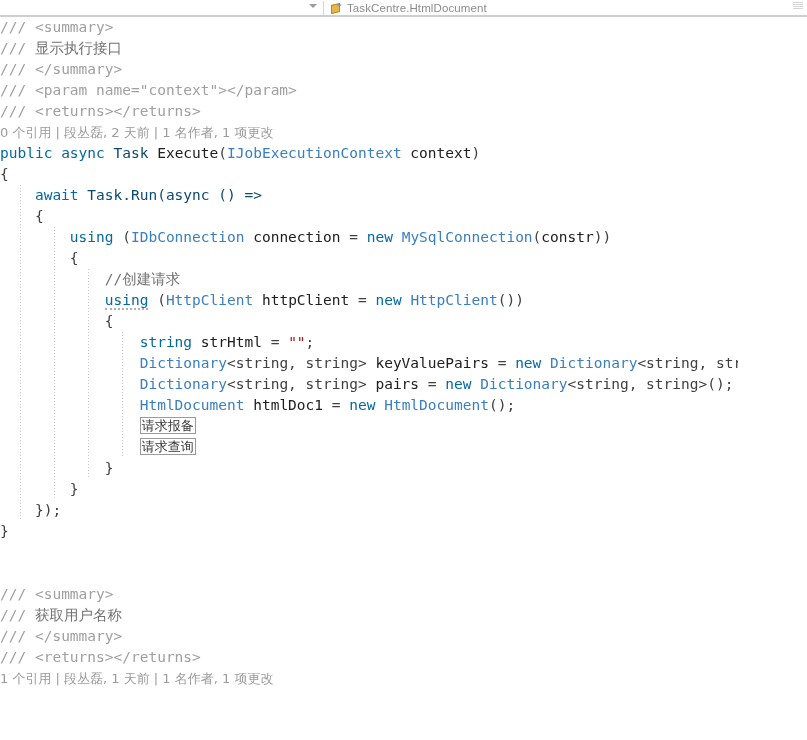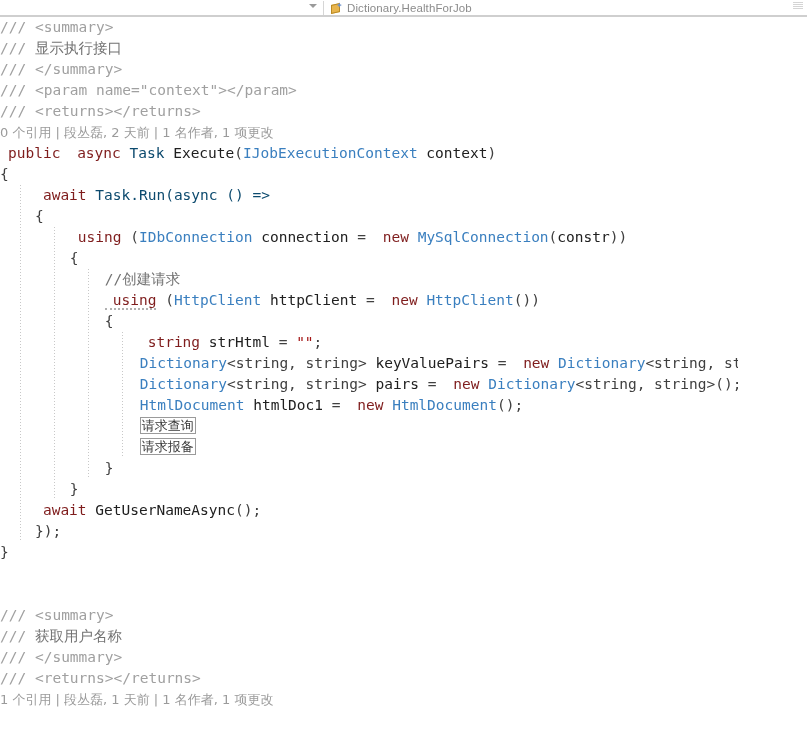--- a/index.html
+++ b/index.html
@@ -109,21 +109,21 @@
     height: 21px;
     line-height: 21px;
     white-space: pre;
     font-size: 14.5px;
     font-family: "DejaVu Sans Mono", "Liberation Mono", monospace;
     color: #1f1f1f;
   }
   .line.blank { color: transparent; }
 
   
-  .kw      { color: #7f1d1d; padding-left: 8px; }
+  .kw      { color: #0369a1; }
   .typ     { color: #0c4a6e; }
   .cls     { color: #3a7fbf; }
   .cmt     { color: #737373; }
   .doc     { color: #a0a0a0; }
   .str     { color: #a31515; }
   .pln     { color: #202020; }
   .punc    { color: #404040; }
   .codelens {
     color: #9b9b9b;
     font-family: "DejaVu Sans", "Liberation Sans", sans-serif;
@@ -162,21 +162,21 @@
 <body>
 
 <div class="tabstrip">
   <div class="tab-dropdown-caret"></div>
   <div class="tab-sep"></div>
   <div class="tab-item">
     <span class="tab-icon">
       <span class="cube"></span>
         <span class="spark">✦</span>
     </span>
-    <span class="tab-label">Dictionary.HealthForJob</span>
+    <span class="tab-label">TaskCentre.HtmlDocument</span>
   </div>
   <div class="tab-right-glyph"></div>
 </div>
 
 <div class="editor">
   <div class="code">
 
     <div class="line"><span class="doc">///</span><span class="doc"> </span><span class="doc">&lt;summary&gt;</span></div>
 
     <div class="line"><span class="doc">///</span><span class="doc"> </span><span class="cmt">显示执行接口</span></div>
@@ -210,29 +210,28 @@
     <div class="line"><span class="guide" style="left:20px"></span><span class="guide" style="left:54px"></span><span class="guide" style="left:88px"></span><span class="guide" style="left:122px"></span><span>                </span><span class="kw">string</span><span> </span><span class="pln">strHtml</span><span class="punc"> = </span><span class="str">""</span><span class="punc">;</span></div>
 
     <div class="line"><span class="guide" style="left:20px"></span><span class="guide" style="left:54px"></span><span class="guide" style="left:88px"></span><span class="guide" style="left:122px"></span><span>                </span><span class="cls">Dictionary</span><span class="punc">&lt;string, string&gt;</span><span> </span><span class="pln">keyValuePairs</span><span class="punc"> = </span><span class="kw">new</span><span> </span><span class="cls">Dictionary</span><span class="punc">&lt;string, string&gt;</span><span class="punc">();</span></div>
 
     <div class="line"><span class="guide" style="left:20px"></span><span class="guide" style="left:54px"></span><span class="guide" style="left:88px"></span><span class="guide" style="left:122px"></span><span>                </span><span class="cls">Dictionary</span><span class="punc">&lt;string, string&gt;</span><span> </span><span class="pln">pairs</span><span class="punc"> = </span><span class="kw">new</span><span> </span><span class="cls">Dictionary</span><span class="punc">&lt;string, string&gt;</span><span class="punc">();</span></div>
 
     <div class="line"><span class="guide" style="left:20px"></span><span class="guide" style="left:54px"></span><span class="guide" style="left:88px"></span><span class="guide" style="left:122px"></span><span>                </span><span class="cls">HtmlDocument</span><span> </span><span class="pln">htmlDoc1</span><span class="punc"> = </span><span class="kw">new</span><span> </span><span class="cls">HtmlDocument</span><span class="punc">();</span></div>
 
 
 
+    <div class="line"><span class="guide" style="left:20px"></span><span class="guide" style="left:54px"></span><span class="guide" style="left:88px"></span><span class="guide" style="left:122px"></span><span>                </span><span class="region-box">请求报备</span></div>
+
     <div class="line"><span class="guide" style="left:20px"></span><span class="guide" style="left:54px"></span><span class="guide" style="left:88px"></span><span class="guide" style="left:122px"></span><span>                </span><span class="region-box">请求查询</span></div>
 
-    <div class="line"><span class="guide" style="left:20px"></span><span class="guide" style="left:54px"></span><span class="guide" style="left:88px"></span><span class="guide" style="left:122px"></span><span>                </span><span class="region-box">请求报备</span></div>
-
     <div class="line"><span class="guide" style="left:20px"></span><span class="guide" style="left:54px"></span><span class="guide" style="left:88px"></span><span>            </span><span class="punc">}</span></div>
 
     <div class="line"><span class="guide" style="left:20px"></span><span class="guide" style="left:54px"></span><span>        </span><span class="punc">}</span></div>
 
-    <div class="line"><span class="guide" style="left:20px"></span><span>    </span><span class="kw">await</span><span> </span><span class="pln">GetUserNameAsync</span><span class="punc">();</span></div>
 
     <div class="line"><span class="guide" style="left:20px"></span><span>    </span><span class="punc">});</span></div>
 
     <div class="line"><span class="punc">}</span></div>
 
     <div class="line blank">&nbsp;</div>
     <div class="line blank">&nbsp;</div>
 
     <div class="line"><span class="doc">///</span><span class="doc"> </span><span class="doc">&lt;summary&gt;</span></div>
 

